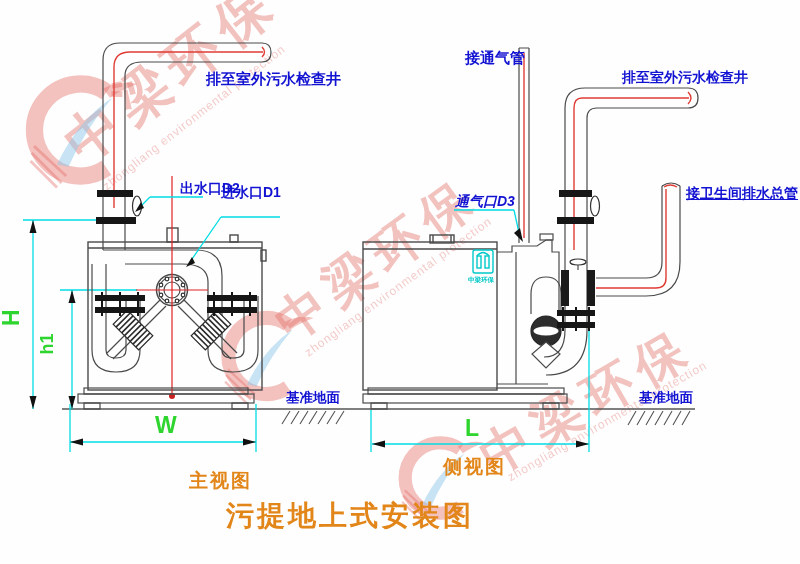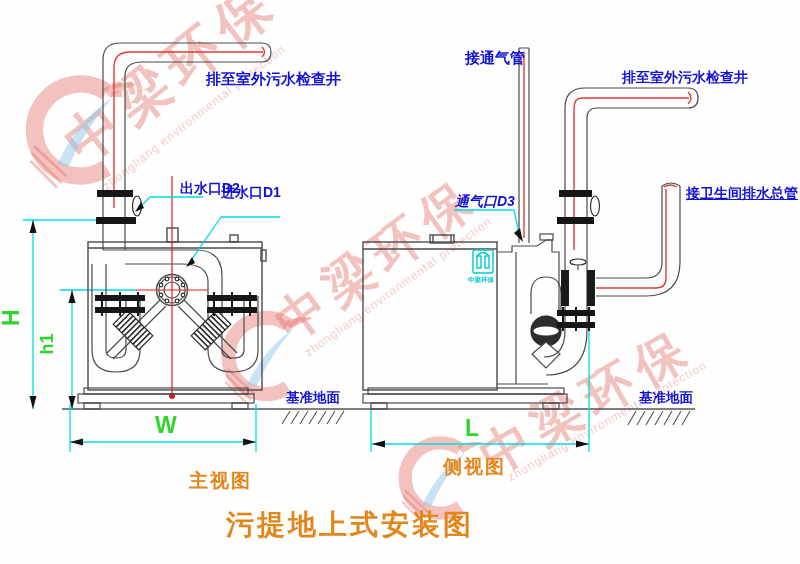--- a/index.html
+++ b/index.html
@@ -291,17 +291,17 @@
 <div class="lbl blue" style="left:286px;top:391px;font-size:13.5px;">基准地面</div>
 <div class="lbl blue" style="left:639px;top:391px;font-size:13.5px;">基准地面</div>
 
 <div class="lbl green rot" style="left:3px;top:305px;">H</div>
 <div class="lbl green rot" style="left:37px;top:334px;font-size:18px;">h1</div>
 <div class="lbl green" style="left:155px;top:413px;">W</div>
 <div class="lbl green" style="left:465px;top:416px;">L</div>
 
 <div class="lbl orange" style="left:161px;top:471px;margin-left:28px;">主视图</div>
 <div class="lbl orange" style="left:443px;top:457px;text-align:right;">侧视图</div>
-<div class="lbl title" style="left:226px;top:501px;margin-top:9px;">污提地上式安装图</div>
+<div class="lbl title" style="left:226px;top:501px;">污提地上式安装图</div>
 
 <div class="tanklogo" style="left:468px;top:276px;">中梁环保</div>
 
 </div>
 
 </body></html>

